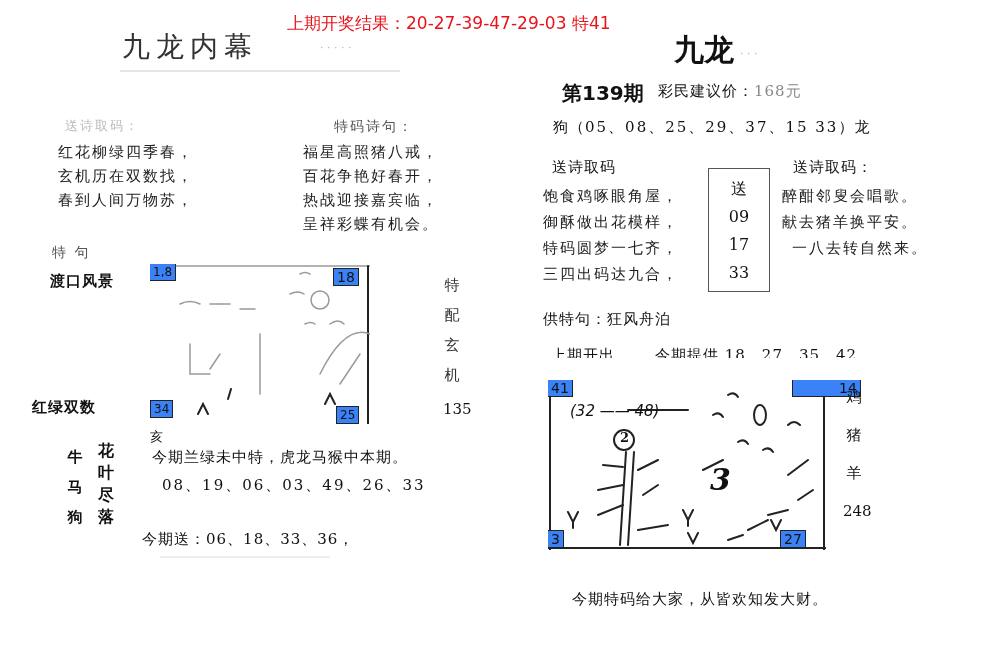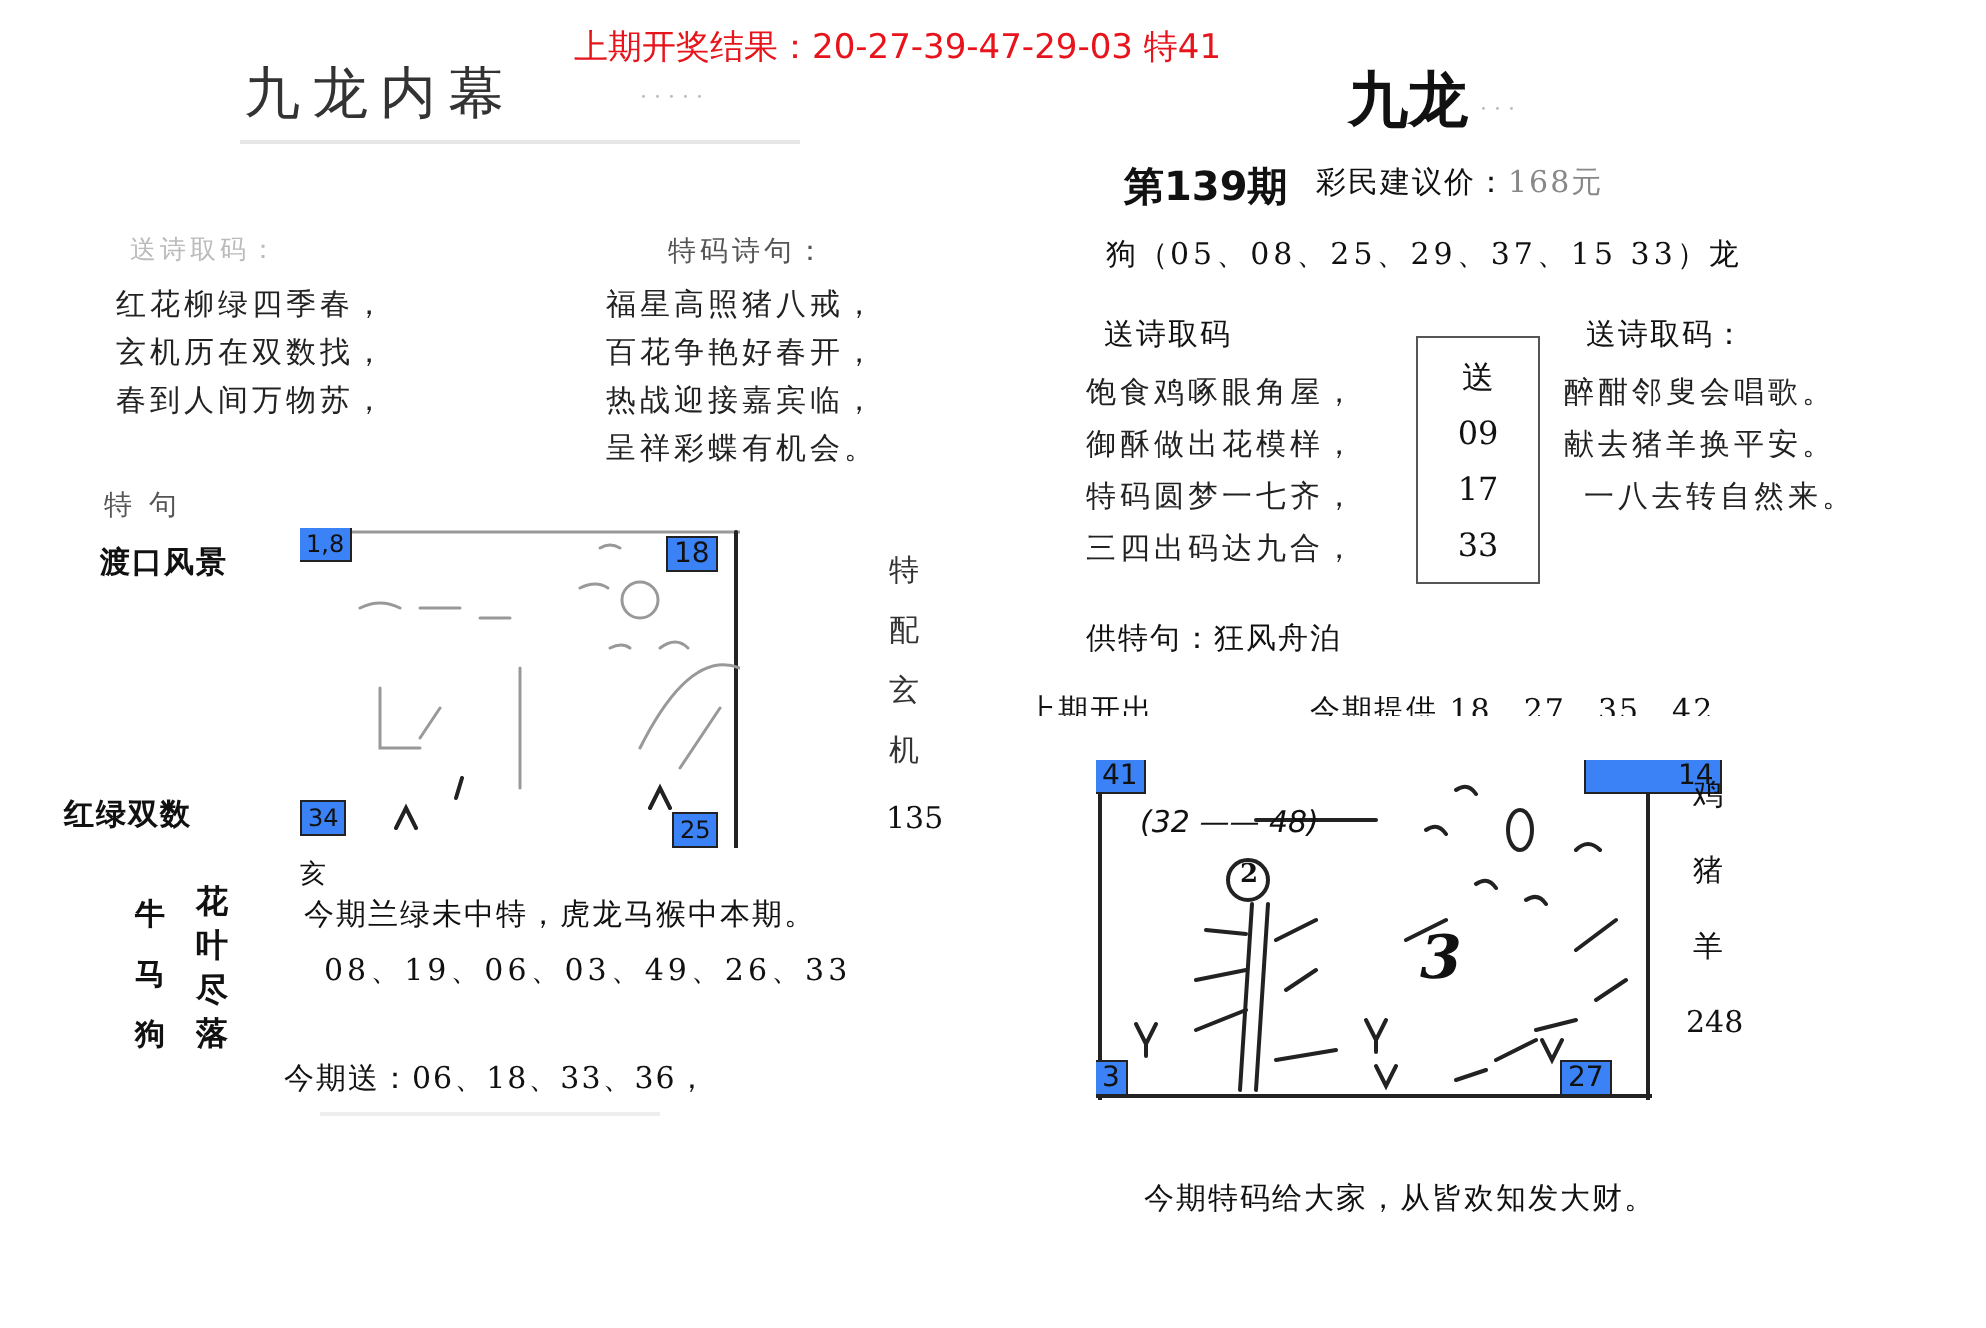--- a/index.html
+++ b/index.html
@@ -125,21 +125,21 @@
 </div>
 
 <div class="abs text15" style="left:793px; top:158px;">送诗取码：</div>
 <div class="abs poem" style="left:782px; top:183px; font-size:15px; line-height:26px;">
   <div style="height:26px;">醉酣邻叟会唱歌。</div>
   <div style="height:26px;">献去猪羊换平安。</div>
   <div style="height:26px; padding-left:10px;">一八去转自然来。</div>
 </div>
 
 <div class="abs text15" style="left:543px; top:310px;">供特句：狂风舟泊</div>
-<div class="abs text15" style="left:513px; top:344px; height:14px; overflow:hidden; line-height:22px;">上期开出</div>
+<div class="abs text15" style="left:551px; top:344px; height:14px; overflow:hidden; line-height:22px;">上期开出</div>
 <div class="abs text15" style="left:655px; top:344px; height:14px; overflow:hidden; line-height:22px;">今期提供 18、27、35、42</div>
 
 <div class="abs" style="left:548px; top:380px; width:278px; height:170px;">
   <svg width="278" height="170" style="position:absolute; left:0; top:0;">
     <line x1="2" y1="0" x2="2" y2="170" class="scribble"></line>
     <line x1="0" y1="168" x2="278" y2="168" class="scribble"></line>
     <line x1="276" y1="0" x2="276" y2="170" class="scribble"></line>
     <path d="M80 30 L140 30" class="scribble"></path>
     <circle cx="76" cy="60" r="10" class="scribble"></circle>
     <path d="M78 72 L72 165 M86 72 L80 165" class="scribble"></path>

